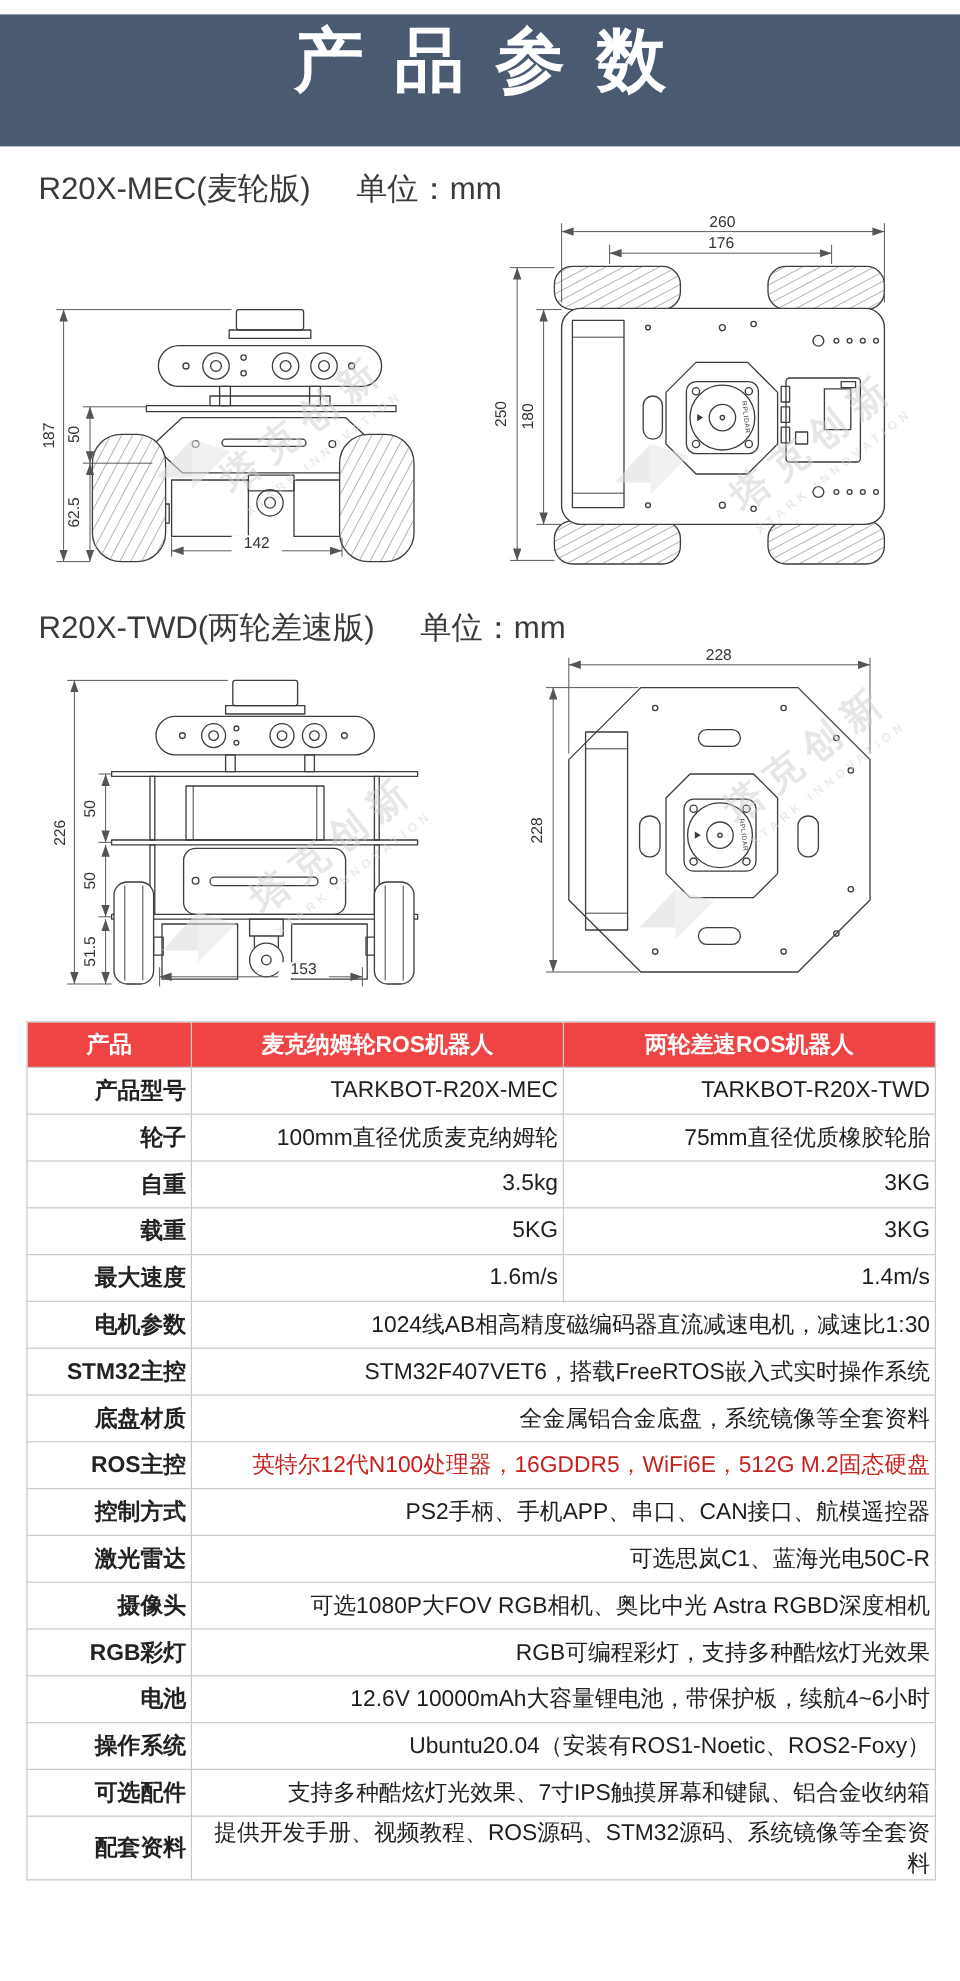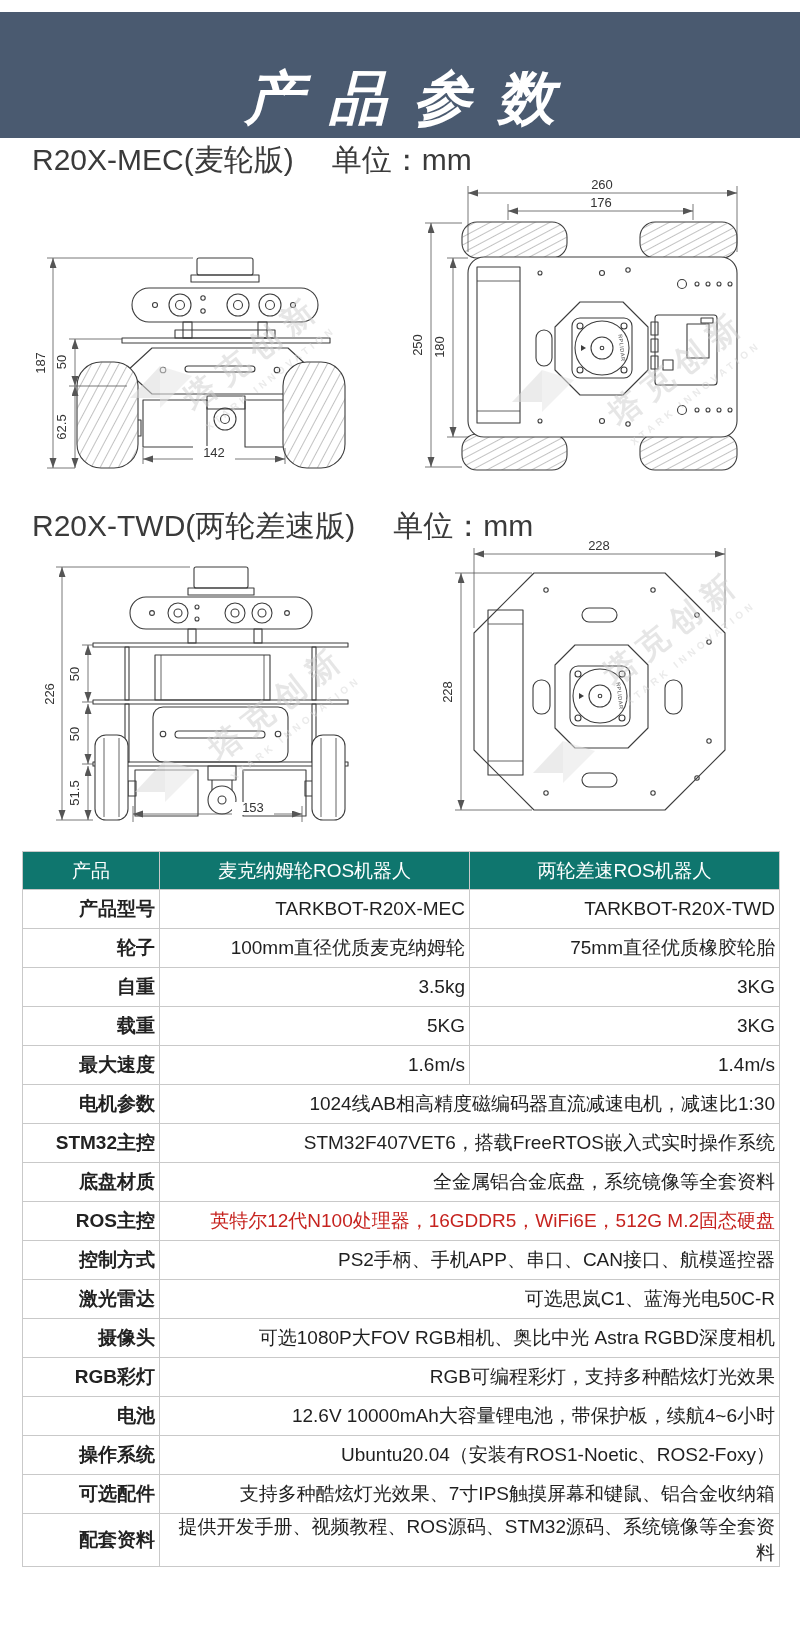--- a/index.html
+++ b/index.html
@@ -2,29 +2,29 @@
 <html><head>
 <meta charset="utf-8">
 <style>
   html,body { margin:0; padding:0; background:#ffffff; }
   .page {
     position:relative; width:800px; height:1651px; background:#fff;
     font-family:"Liberation Sans", sans-serif; overflow:hidden;
   }
   
   .banner {
-    position:absolute; left:0; top:12px; width:800px; height:126px;
-    background:#4a5a70; display:flex; align-items:flex-end; justify-content:center;font-style:italic;
+    position:absolute; left:0; top:12px; width:800px; height:110px;
+    background:#4a5a70; display:flex; align-items:flex-start; justify-content:center;
   }
   .banner h1 {
     margin:0; color:#ffffff; font-size:58px; font-weight:bold;
     letter-spacing:26px; text-indent:26px;
   }
   
-  .sec-title { position:absolute; left:32px; font-size:30px; color:#3a3a3a; font-weight:500; }
+  .sec-title { position:absolute; left:32px; font-size:26px; color:#3a3a3a; font-weight:500; }
   .sec-title .unit { margin-left:38px; }
   .t1 { top:140px; }
   .t2 { top:506px; }
   
   svg.draw { position:absolute; overflow:visible; }
   .ln  { fill:none; stroke:#3d3d3d; stroke-width:1.1; stroke-linejoin:round; }
   .lnf { fill:#ffffff; stroke:#3d3d3d; stroke-width:1.1; stroke-linejoin:round; }
   .thin{ fill:none; stroke:#3d3d3d; stroke-width:0.8; }
   .dim { fill:none; stroke:#555555; stroke-width:0.8; }
   .dimtxt { font:13px "Liberation Sans",sans-serif; fill:#333; text-anchor:middle; }
@@ -36,21 +36,21 @@
   .wm-text .cn { font-size:32px; letter-spacing:9px; }
   .wm-text .en { font-size:10px; letter-spacing:4px; color:#d6d6d6; margin-top:3px; }
   .chev { position:absolute; opacity:0.55; pointer-events:none; z-index:3; }
   
   table.spec {
     position:absolute; left:22px; top:851px; width:757px;
     border-collapse:collapse; table-layout:fixed; font-size:19px; color:#1f1f1f;
   }
   table.spec th, table.spec td { border:1px solid #c9c9c9; padding:0 4px; }
   table.spec th {
-    background:#0f766e; color:#ffffff; font-weight:normal; height:37px; text-align:center;
+    background:#ef4444; color:#ffffff; font-weight:bold; height:37px; text-align:center;
   }
   table.spec td { height:38px; text-align:right; }
   td.lbl { font-weight:bold; color:#222; }
   tr.tall td { height:56px; line-height:26px; }
   td.span-val { text-align:left; padding-left:17px; }
   td.red { color:#c6231f; }
 </style>
 </head>
 <body>
 

